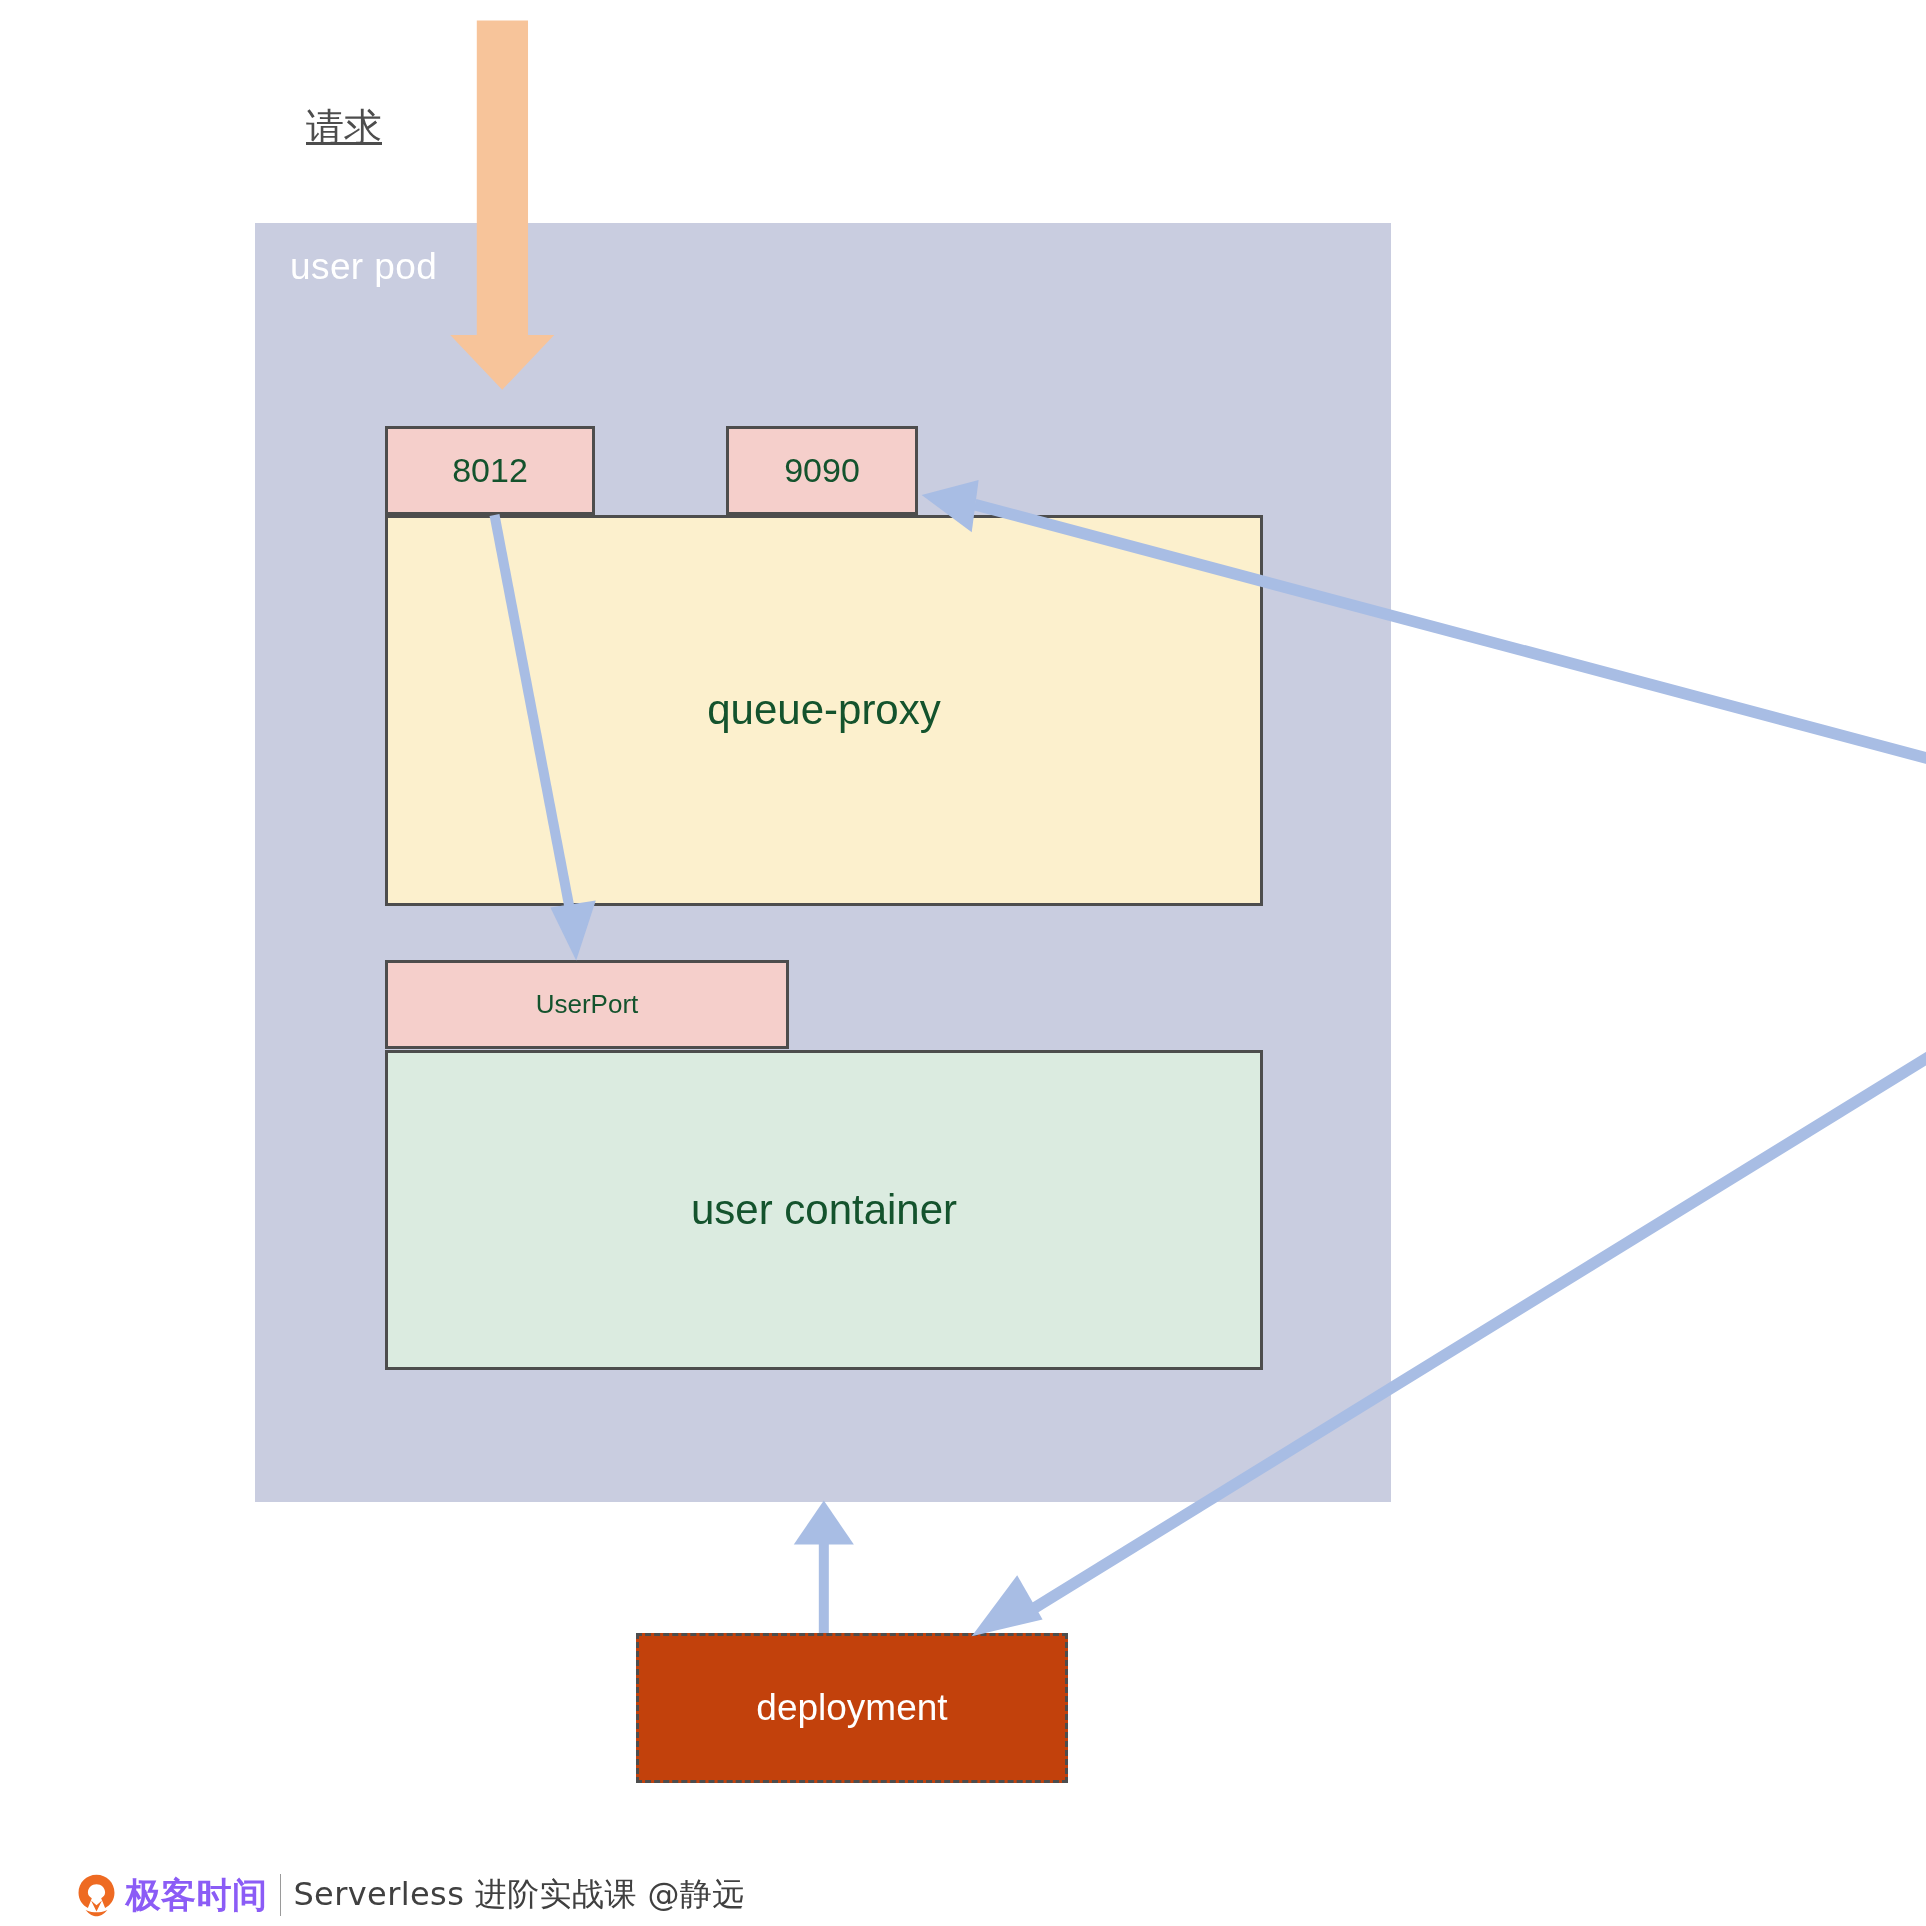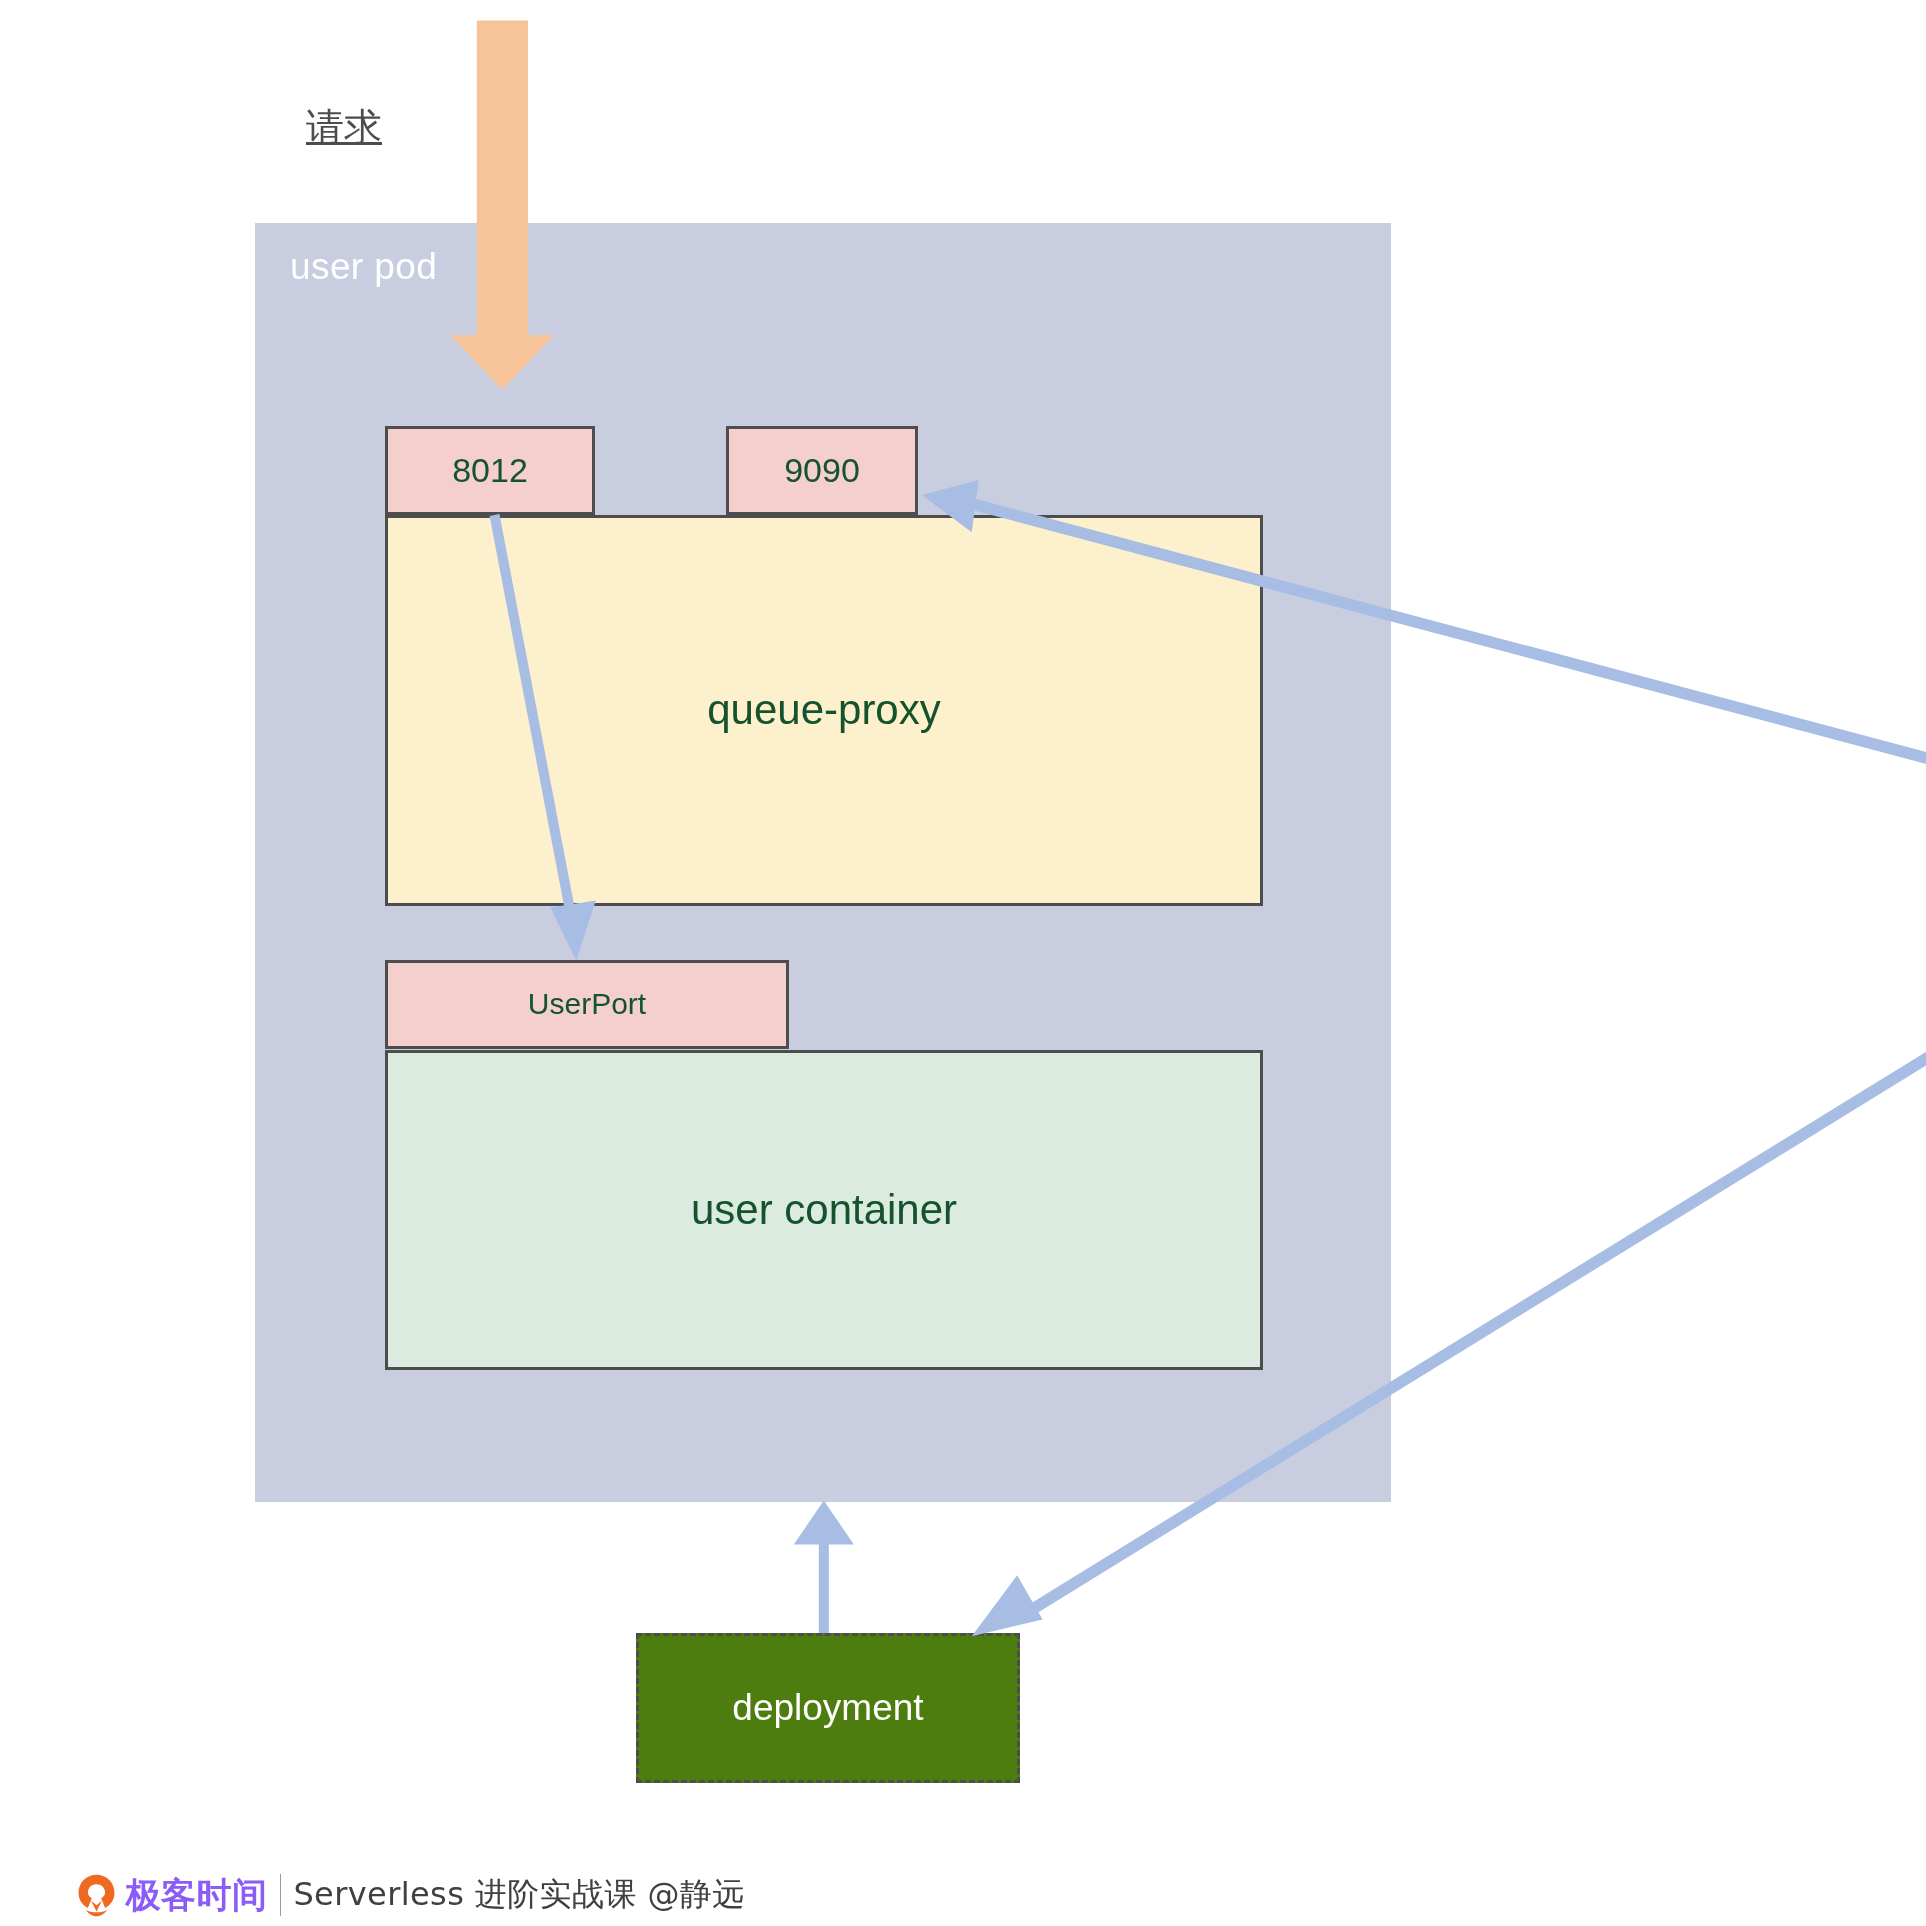--- a/index.html
+++ b/index.html
@@ -67,31 +67,31 @@
     font-size: 34px;
   }
   .queue-proxy {
     left: 385px; top: 515px;  width: 878px; height: 391px;
     background: #fcf0cd;
     font-size: 42px;
   }
   .user-port {
     left: 385px; top: 960px;  width: 404px; height: 89px;
     background: #f5cfcb;
-    font-size: 30px;
+    font-size: 26px;
   }
   .user-container {
     left: 385px; top: 1050px;  width: 878px; height: 320px;
     background: #d9ead3;
     background: #dbebe0;
     font-size: 42px;
   }
   .deployment {
-    left: 636px; top: 1633px;  width: 384px; height: 150px;
-    background: #4d7c0f;
+    left: 636px; top: 1633px;  width: 432px; height: 150px;
+    background: #c2410c;
     border: 3.5px dashed #4d4d4d;
     font-size: 37px;
     color: #ffffff;
   }
 
   
   .request-label {
     position: absolute;
     left: 306px;
     top: 102px;

